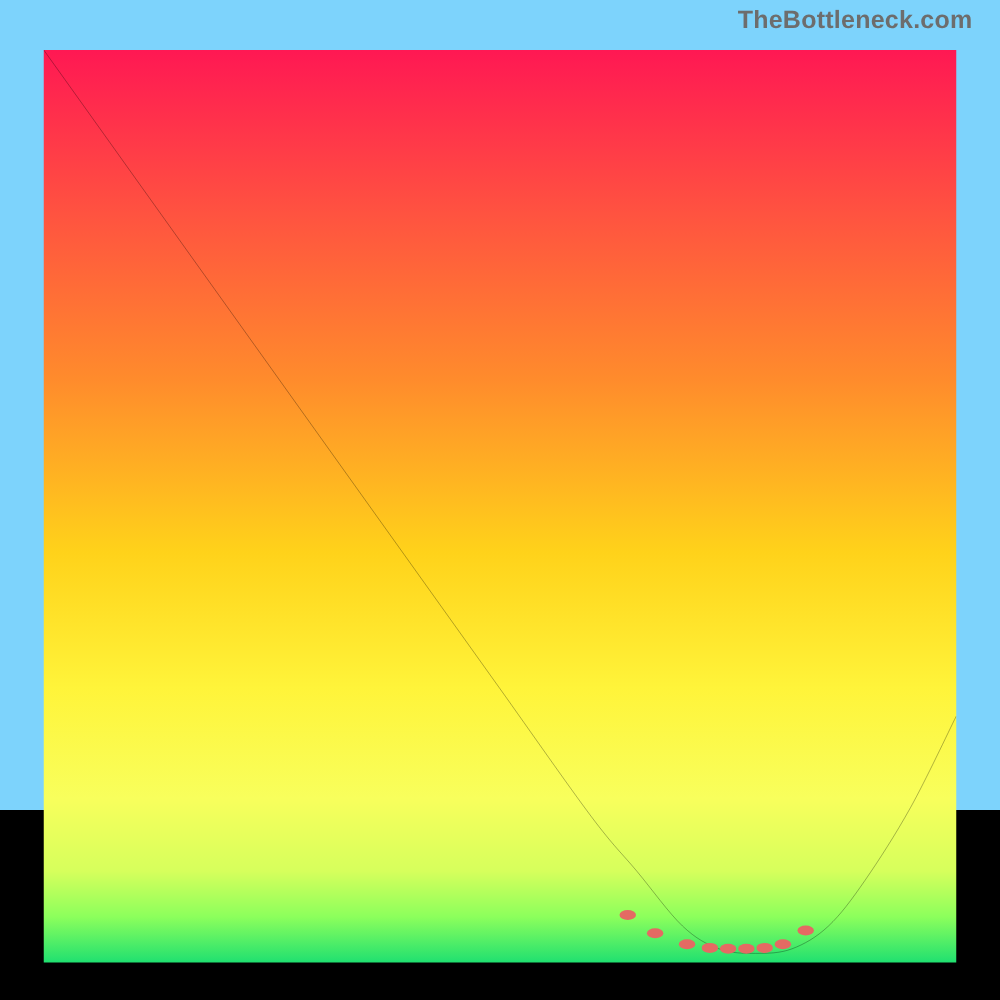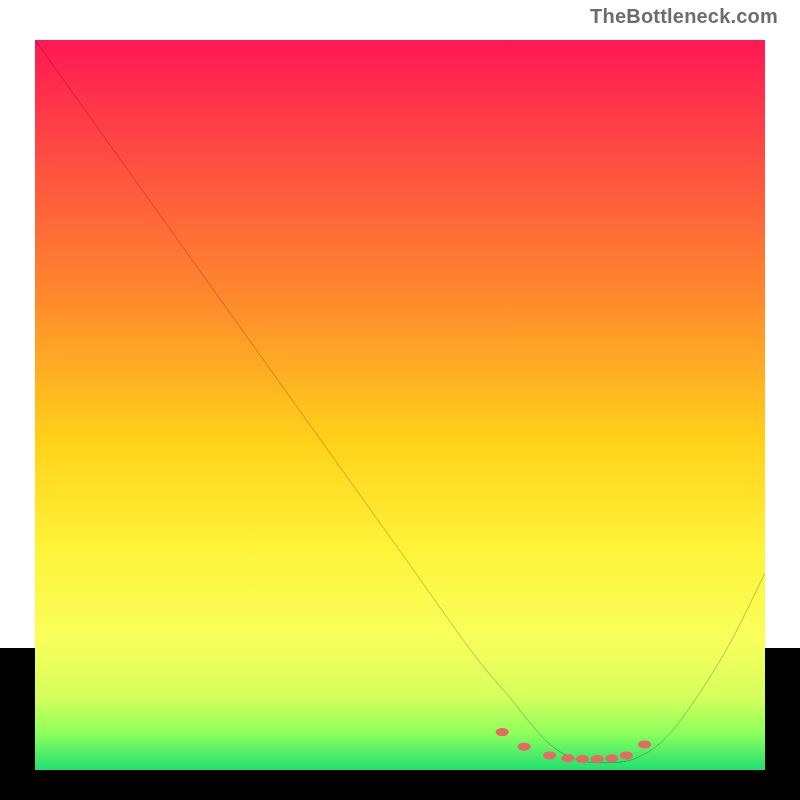--- a/index.html
+++ b/index.html
@@ -1,21 +1,21 @@
 <!DOCTYPE html>
 <html><head>
 <meta charset="utf-8">
 <style>
   * { margin: 0; padding: 0; box-sizing: border-box; }
   html, body { width: 800px; height: 800px; overflow: hidden; background: #000; }
   .wrap {
     position: relative;
     width: 800px;
     height: 648px;
-    background: #ffffff;
+    background: #7dd3fc;
     text-decoration: underline;
   }
   .plot-area {
     position: absolute;
     left: 35px;
     top: 40px;
     width: 730px;
     height: 730px;
     background: linear-gradient(to bottom,
       #ff1853 0%,

